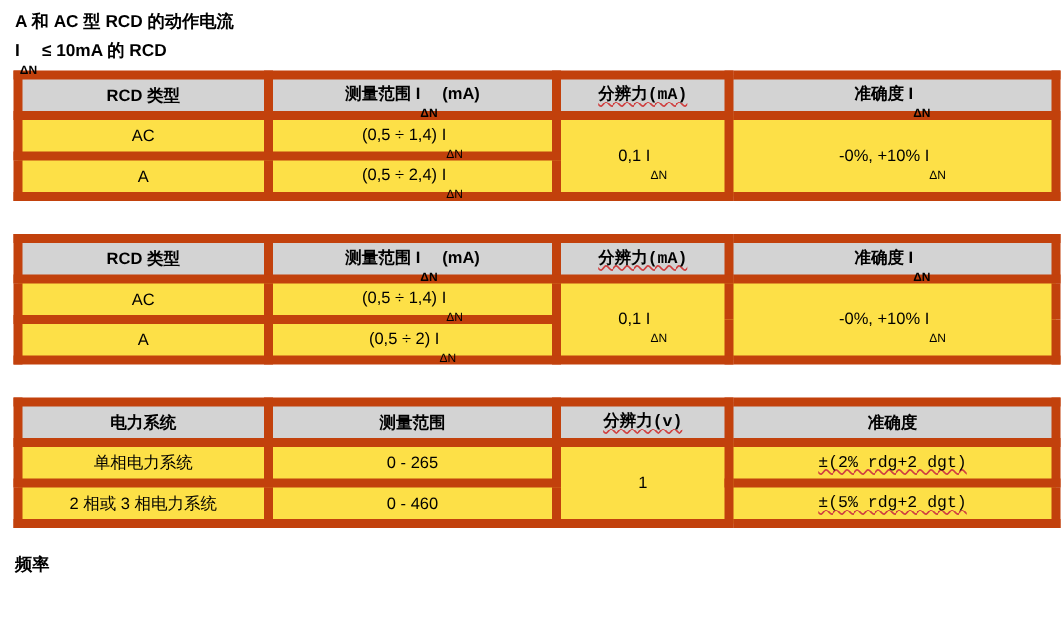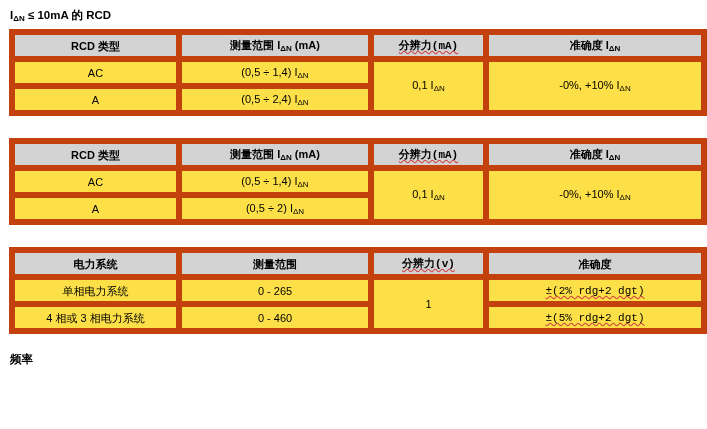--- a/index.html
+++ b/index.html
@@ -59,37 +59,38 @@
     height: 17px;
   }
   table.tbl td {
     background: #fde047;
     height: 17px;
   }
   sub {
     font-size: 8px;
     vertical-align: baseline;
     position: relative;
-    top: 2px;
+    top: 12px;
   }
   .wavy {
     text-decoration: underline;
     text-decoration-style: wavy;
     text-decoration-color: #d04040;
     text-decoration-skip-ink: none;
     font-family: Liberation Mono, monospace;
   }
   .nowrap { white-space: nowrap; }
 </style>
 </head>
 <body>
 
 <div class="page">
 
   <div class="section">
+    <div class="heading">A 和 AC  型 RCD 的动作电流</div>
     <div class="subheading"><span>I</span><sub>ΔN</sub><span> ≤ 10mA  的  RCD</span></div>
 
     <table class="tbl">
       <colgroup>
         <col style="width:167px">
         <col style="width:192px">
         <col style="width:115px">
         <col style="width:218px">
       </colgroup>
       <thead>
@@ -169,21 +170,21 @@
         </tr>
       </thead>
       <tbody>
         <tr>
           <td>单相电力系统</td>
           <td>0 - 265</td>
           <td rowspan="2">1</td>
           <td><span class="wavy nowrap">±(2% rdg+2 dgt)</span></td>
         </tr>
         <tr>
-          <td>4 相或 3 相电力系统</td>
+          <td>2 相或 3 相电力系统</td>
           <td>0 - 460</td>
           <td><span class="wavy nowrap">±(5% rdg+2 dgt)</span></td>
         </tr>
       </tbody>
     </table>
   </div>
 
   <div class="spacer-md"></div>
 
   <div class="section">

